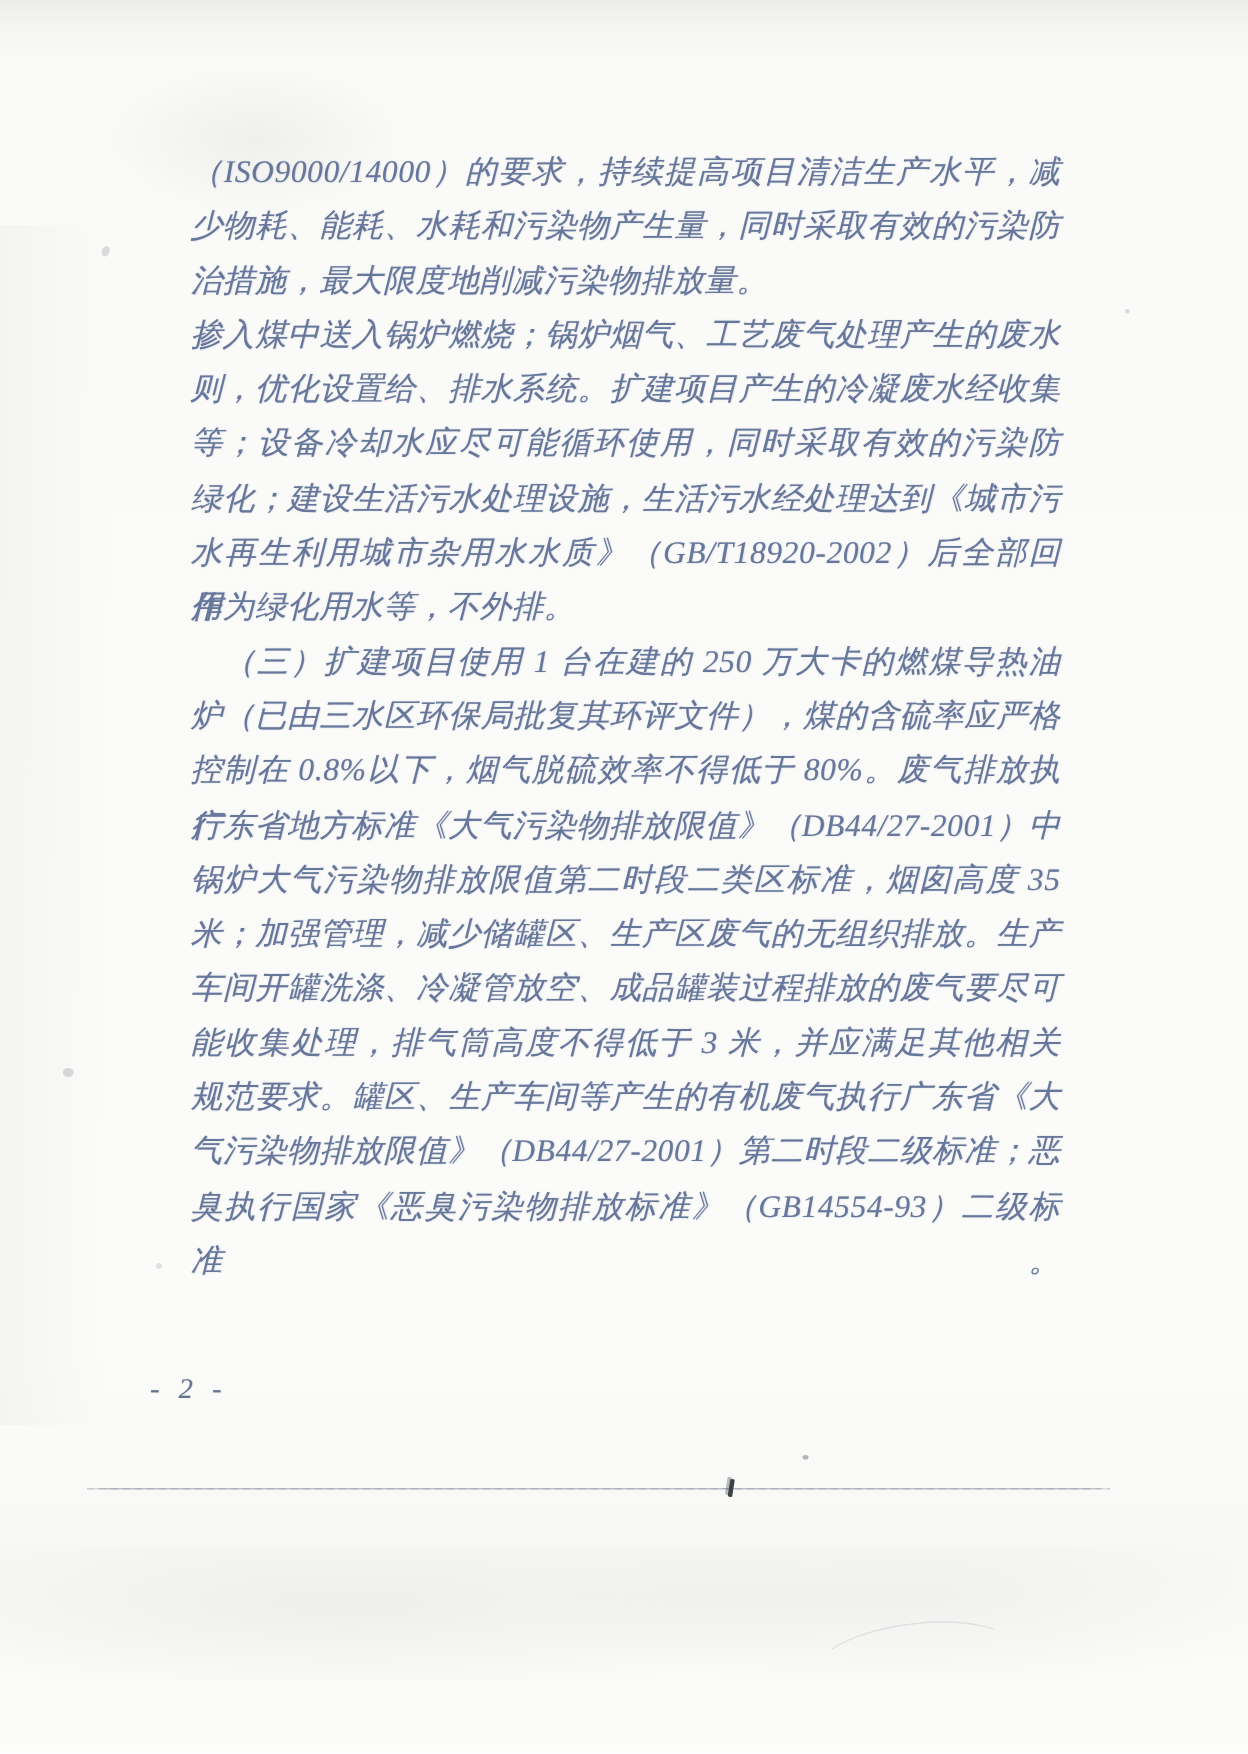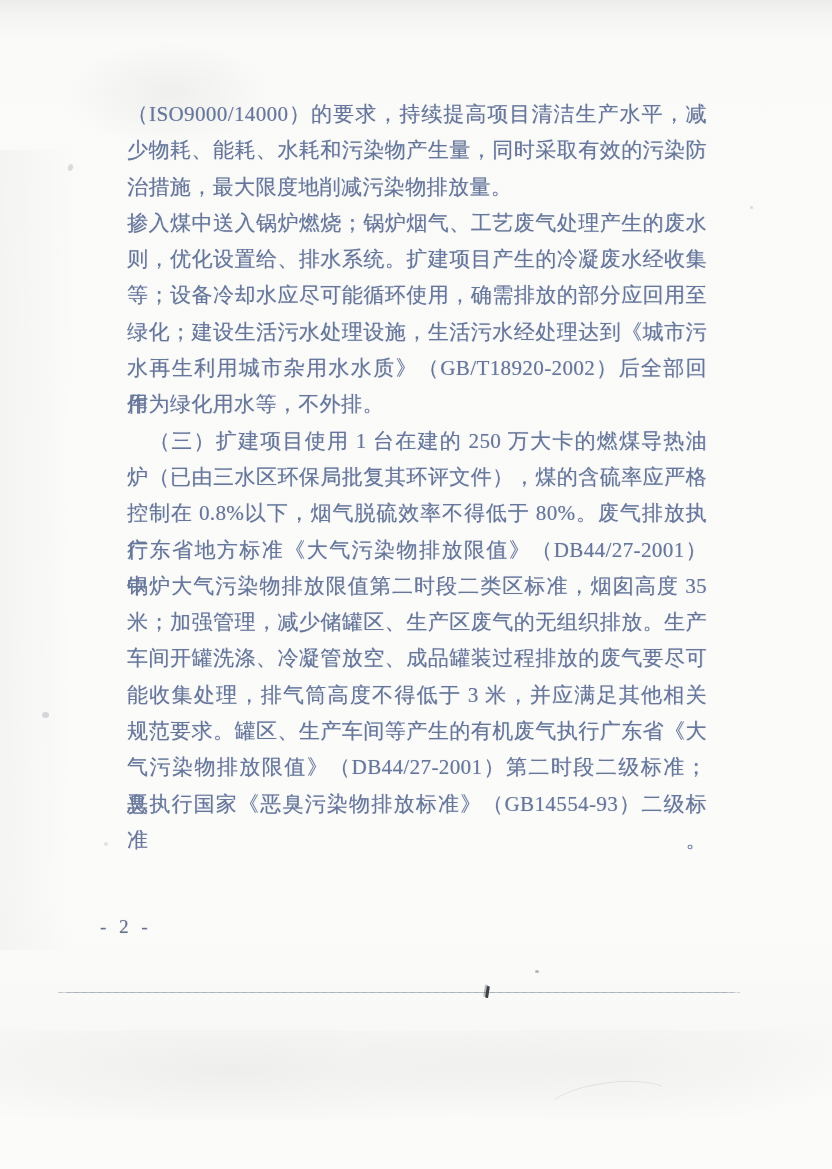--- a/index.html
+++ b/index.html
@@ -7,20 +7,21 @@
   * { box-sizing: border-box; }
 
   .scan {
     position: relative;
     width: 832px;
     height: 1169px;
     overflow: hidden;
     font-family: "Liberation Serif", "DejaVu Serif", serif;
     background:
       linear-gradient(180deg, #ececea 0px, #f4f4f2 16px, #fafaf8 42px, #fbfbf9 900px, #f8f8f6 1040px, #fbfbf9 1120px, #fcfcfa 1169px);
+    font-style: italic;
   }
 
   
   .smudge { position: absolute; pointer-events: none; }
   .smudge-topleft {
     left: 20px; top: 18px; width: 300px; height: 150px;
     background: radial-gradient(closest-side, rgba(160,160,158,0.12), rgba(160,160,158,0) 70%);
   }
   .smudge-left {
     left: 0; top: 150px; width: 90px; height: 800px;
@@ -116,21 +117,21 @@
   <div class="speck speck-3"></div>
   <div class="speck speck-4"></div>
   <div class="speck speck-5"></div>
 
   <div class="text-block">
     <div class="line full">（ISO9000/14000）的要求，持续提高项目清洁生产水平，减</div>
     <div class="line full">少物耗、能耗、水耗和污染物产生量，同时采取有效的污染防</div>
     <div class="line end">治措施，最大限度地削减污染物排放量。</div>
     <div class="line full">掺入煤中送入锅炉燃烧；锅炉烟气、工艺废气处理产生的废水</div>
     <div class="line full">则，优化设置给、排水系统。扩建项目产生的冷凝废水经收集</div>
-    <div class="line full">等；设备冷却水应尽可能循环使用，确需排放的部分应回用至</div>
+    <div class="line full">等；设备冷却水应尽可能循环使用，同时采取有效的污染防</div>
     <div class="line full">绿化；建设生活污水处理设施，生活污水经处理达到《城市污</div>
     <div class="line full">水再生利用城市杂用水水质》（GB/T18920-2002）后全部回用</div>
     <div class="line end">作为绿化用水等，不外排。</div>
     <div class="line full start">（三）扩建项目使用 1 台在建的 250 万大卡的燃煤导热油</div>
     <div class="line full">炉（已由三水区环保局批复其环评文件），煤的含硫率应严格</div>
     <div class="line full">控制在 0.8%以下，烟气脱硫效率不得低于 80%。废气排放执行</div>
     <div class="line full">广东省地方标准《大气污染物排放限值》（DB44/27-2001）中</div>
     <div class="line full">锅炉大气污染物排放限值第二时段二类区标准，烟囱高度 35</div>
     <div class="line full">米；加强管理，减少储罐区、生产区废气的无组织排放。生产</div>
     <div class="line full">车间开罐洗涤、冷凝管放空、成品罐装过程排放的废气要尽可</div>

